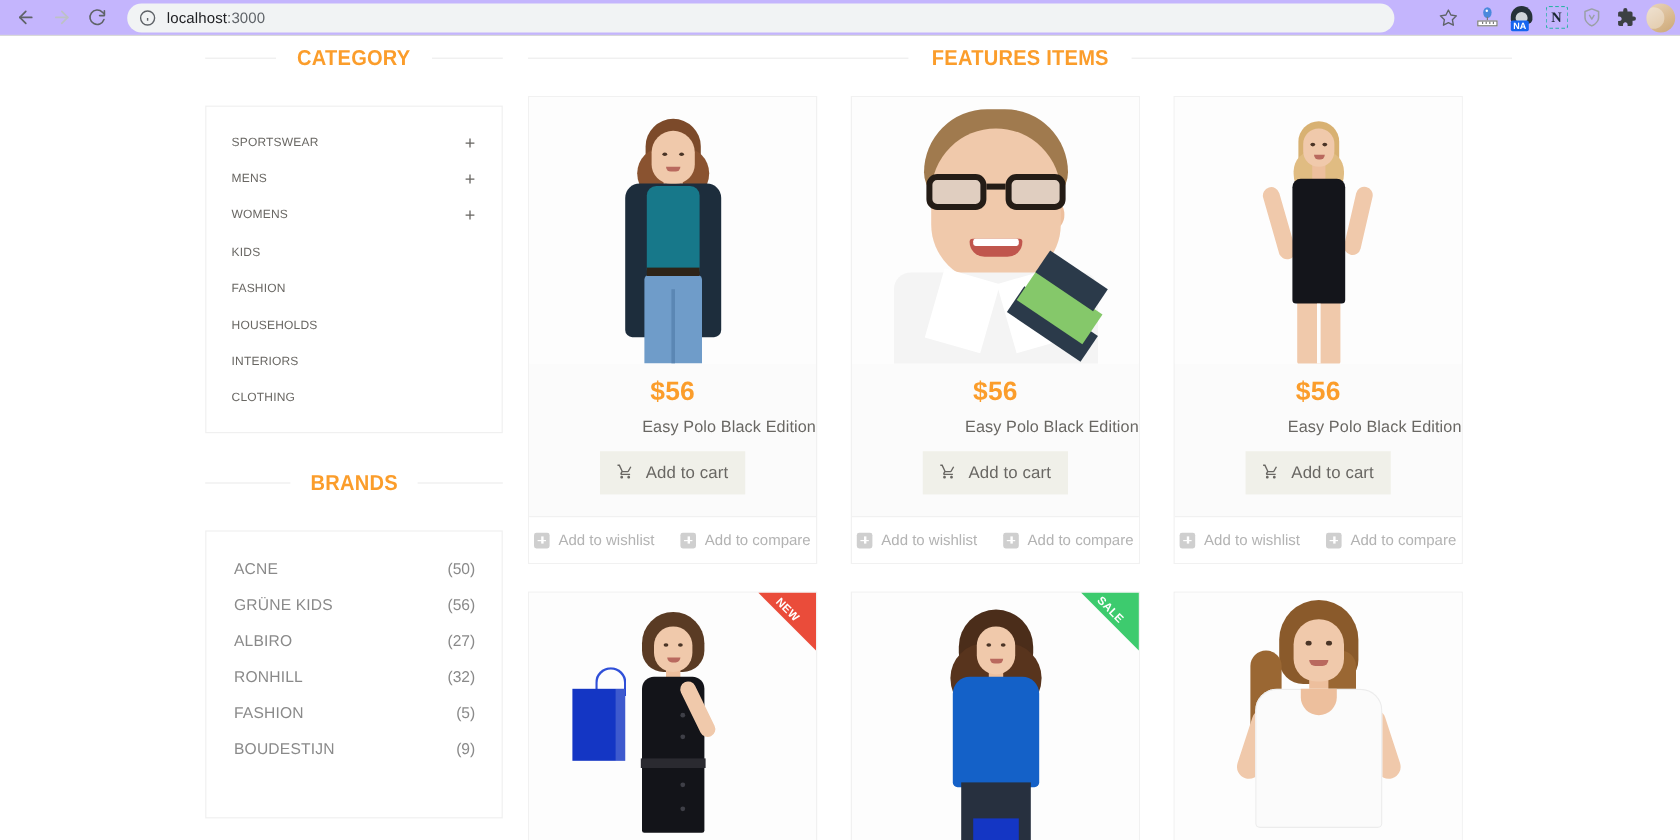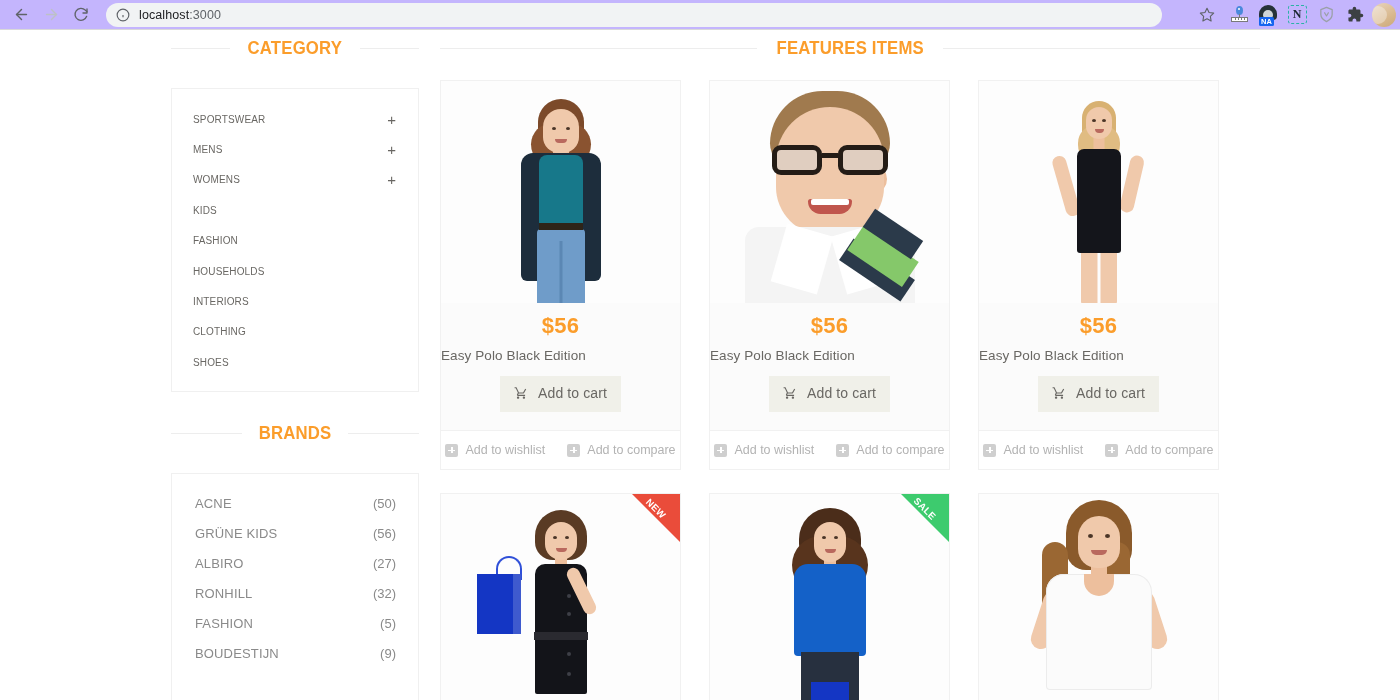--- a/index.html
+++ b/index.html
@@ -246,21 +246,21 @@
 
   .price {
     text-align: center;
     font-size: 22px;
     font-weight: bold;
     color: #FB9D2B;
     margin-top: 10px;
     letter-spacing: .2px;
   }
   .pname {
-    text-align: left;
+    text-align: right;
     font-size: 13.5px;
     color: #696763;
     margin-top: 9px;
     letter-spacing: .1px;
   }
   .cart-btn {
     display: block;
     margin: 13px auto 0 auto;
     background: #f0f0e9;
     border: none;
@@ -521,23 +521,20 @@
             <span class="label">FASHION</span>
           </li>
           <li>
             <span class="label">HOUSEHOLDS</span>
           </li>
           <li>
             <span class="label">INTERIORS</span>
           </li>
           <li>
             <span class="label">CLOTHING</span>
-          </li>
-          <li>
-            <span class="label">SHOES</span>
           </li>
         </ul>
       </div>
 
       <div class="title-row" style="margin-top:31px">
         <span class="line"></span>
         <h2>BRANDS</h2>
         <span class="line"></span>
       </div>
 

